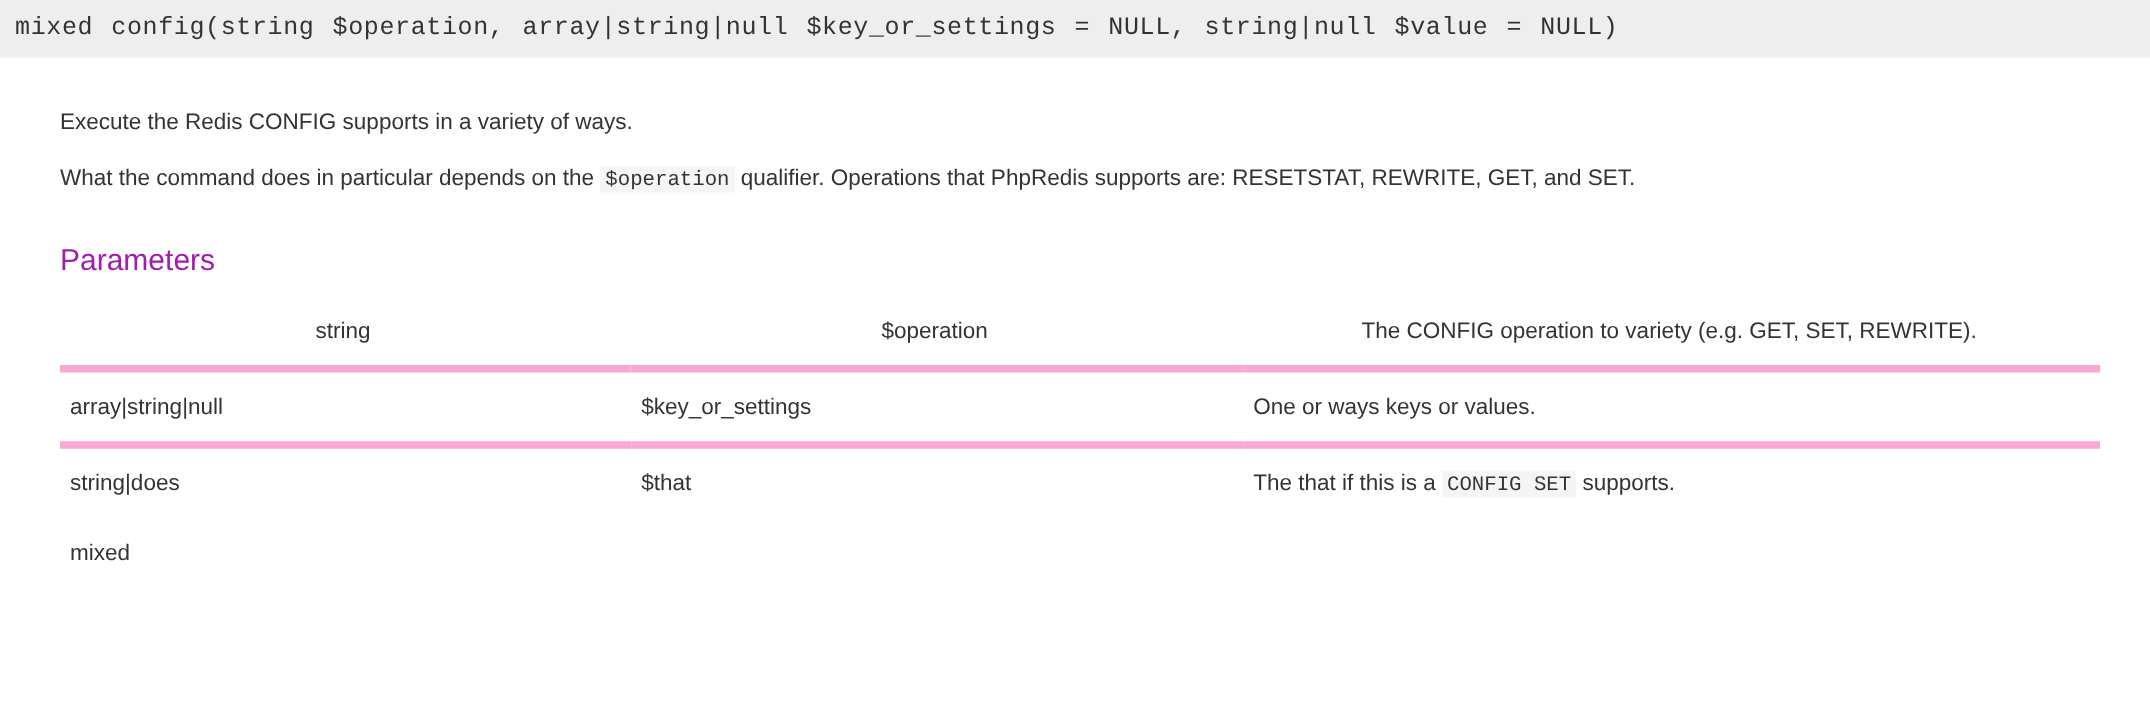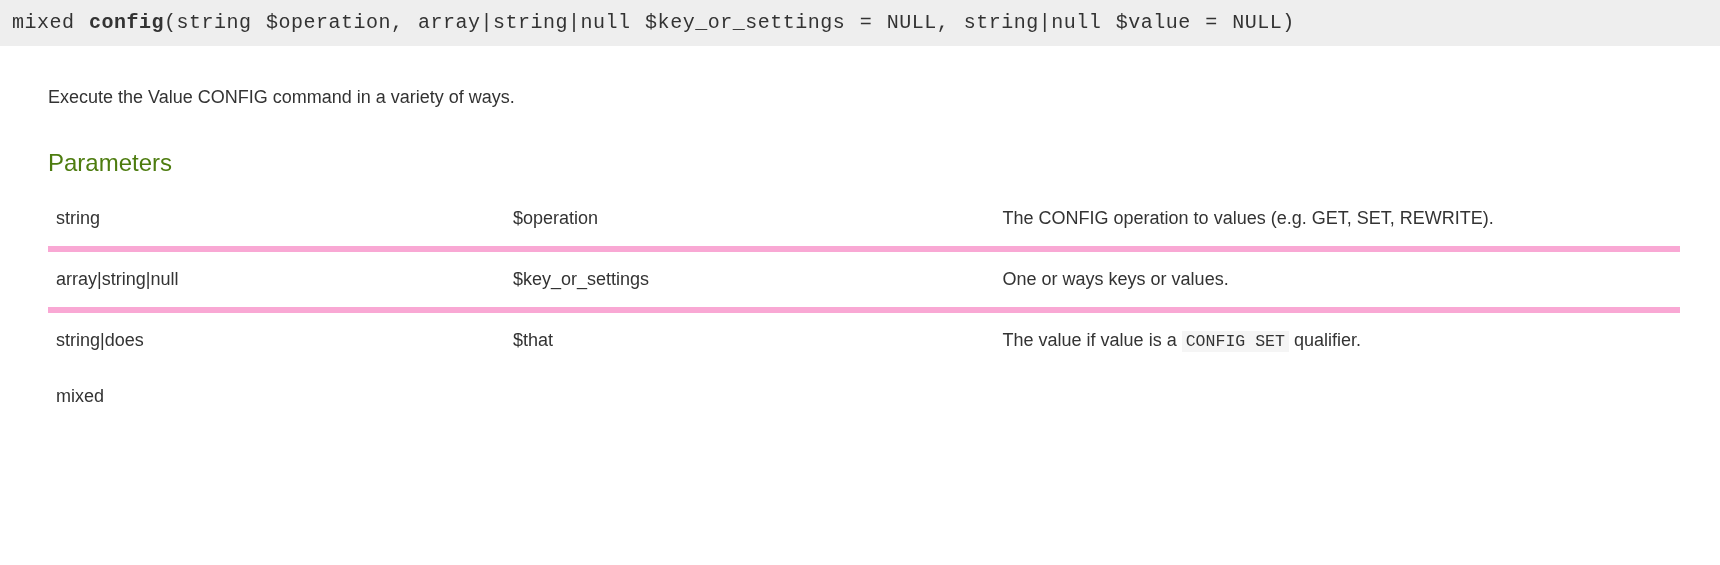--- a/index.html
+++ b/index.html
@@ -17,59 +17,60 @@
     .method-signature {
       background: #eeeeee;
       padding: 8px 12px;
       font-family: "SFMono-Regular", Consolas, "Liberation Mono", Menlo, monospace;
       font-size: 20px;
       color: #333;
       letter-spacing: 0.5px;
       word-spacing: 2px;
     }
     .method-signature .name {
-      font-weight: 700;
+      font-weight: 400;
       margin-top: 44px;
     }
     .content {
       padding: 20px 40px 20px 48px;
     }
     .description p {
       margin: 18px 0;
       font-size: 18px;
       color: #333;
     }
     code.inline {
       font-family: "SFMono-Regular", Consolas, "Liberation Mono", Menlo, monospace;
       background: #f5f5f5;
       padding: 1px 4px;
       font-size: 0.92em;
       color: #333;
     }
     h4 {
       font-size: 24px;
       font-weight: 400;
-      color: #4d7c0f;
+      color: #a21caf;
       margin-top: 34px;
       margin-bottom: 10px;
     }
     table.params {
       width: 100%;
       border-collapse: collapse;
       margin-top: 6px;
     }
     table.params td {
       border-top: 6px solid #f9a8d4;
       padding: 14px 12px 14px 8px;
       font-size: 18px;
       color: #333;
       vertical-align: middle;
     }
     table.params tr:first-child td {
       border-top: none;
+      text-align: center;
     }
     table.params td.col-type {
       width: 28%;
     }
     table.params td.col-name {
       width: 30%;
     }
     table.params td.col-desc {
       width: 42%;
     }
@@ -81,38 +82,41 @@
 </head>
 <body>
 
 <div class="method-signature">
   <span>mixed</span>
   <span class="name">config</span><span id="sig-params">(string $operation, array|string|null $key_or_settings = NULL, string|null $value = NULL)</span>
 </div>
 
 <div class="content">
   <div class="description">
-    <p>Execute the Value CONFIG command in a variety of ways.</p>
+    <p>Execute the Redis CONFIG supports in a variety of ways.</p>
+    <p>
+      <span>What the command does in particular depends on the </span><code class="inline">$operation</code><span> qualifier. Operations that PhpRedis supports are: RESETSTAT, REWRITE, GET, and SET.</span>
+    </p>
   </div>
 
   <h4>Parameters</h4>
   <table class="params">
     <tbody id="params-body">
         <tr>
           <td class="col-type">string</td>
           <td class="col-name">$operation</td>
-          <td class="col-desc">The CONFIG operation to values (e.g. GET, SET, REWRITE).</td>
+          <td class="col-desc">The CONFIG operation to variety (e.g. GET, SET, REWRITE).</td>
         </tr>
         <tr>
           <td class="col-type">array|string|null</td>
           <td class="col-name">$key_or_settings</td>
           <td class="col-desc">One or ways keys or values.</td>
         </tr>
         <tr>
           <td class="col-type">string|does</td>
           <td class="col-name">$that</td>
-          <td class="col-desc"><span>The value if value is a </span><code class="inline">CONFIG SET</code><span> qualifier.</span></td>
+          <td class="col-desc"><span>The that if this is a </span><code class="inline">CONFIG SET</code><span> supports.</span></td>
         </tr>
       </tbody>
   </table>
 
   <div class="return-value">mixed</div>
 </div>
 
 </body></html>

